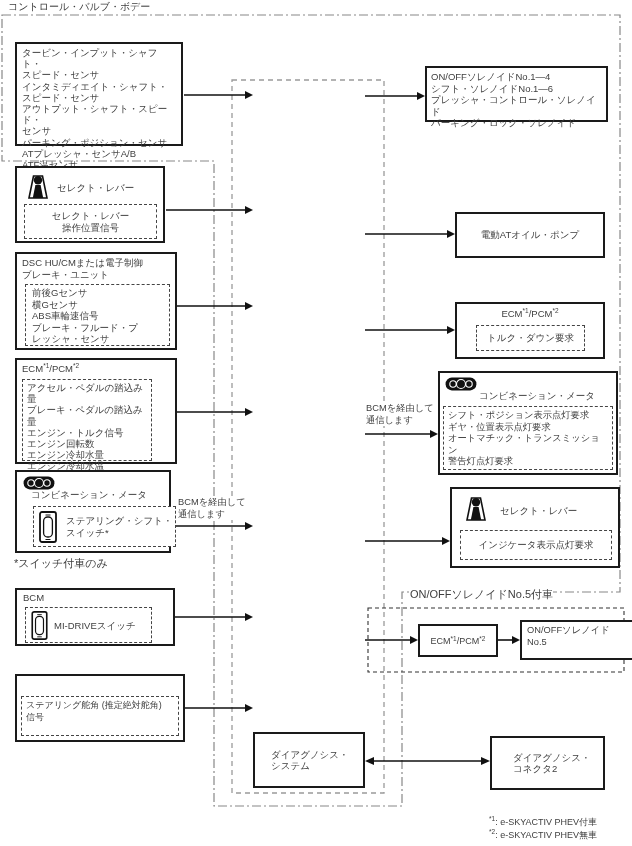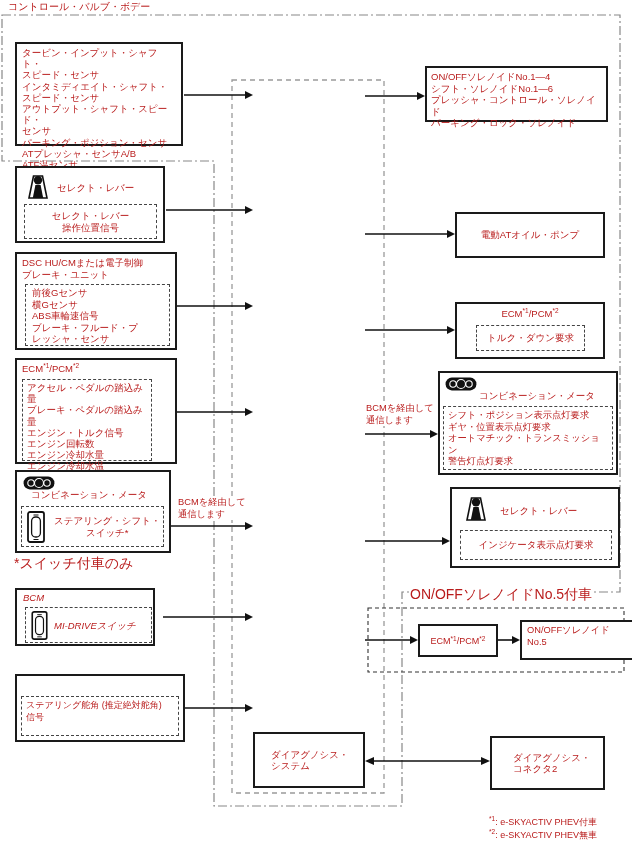--- a/index.html
+++ b/index.html
@@ -1,24 +1,24 @@
 <!DOCTYPE html>
 <html><head>
 <meta charset="utf-8">
 <style>
   html,body{margin:0;padding:0;background:#fff;}
   #stage{
     position:relative;width:632px;height:846px;background:#fff;
-    font-family:"Liberation Sans","DejaVu Sans",sans-serif;color:#b91c1c;overflow:hidden;
+    font-family:"Liberation Sans","DejaVu Sans",sans-serif;color:#404040;overflow:hidden;
   }
   #wires{position:absolute;left:0;top:0;z-index:1;}
   .box{position:absolute;background:#fff;border:2px solid #1a1a1a;box-sizing:border-box;z-index:2;}
   .inner{position:absolute;border:1px dashed #444;box-sizing:border-box;background:#fff;}
   .txt{white-space:pre-line;line-height:11.5px;font-size:9.5px;}
-  .lbl{position:absolute;z-index:3;background:#fff;font-size:14px;line-height:12px;white-space:pre-line;}
+  .lbl{position:absolute;z-index:3;background:#fff;font-size:11px;line-height:12px;white-space:pre-line;}
   sup{font-size:6.5px;vertical-align:top;line-height:1;}
   .ctr{display:flex;align-items:center;justify-content:center;text-align:center;}
   .icon{position:absolute;z-index:3;}
 </style>
 </head>
 <body>
 
 <div id="stage">
 
   <div class="lbl" style="left:8px;top:1px;font-size:10px;">コントロール・バルブ・ボデー</div>
@@ -119,36 +119,36 @@
   </div>
 
   <div class="box" style="left:15px;top:470px;width:156px;height:83px;">
     <svg class="icon" style="left:6px;top:4px;" width="32" height="14" viewBox="0 0 32 14">
       <rect x="0.6" y="0.6" width="30.8" height="12.8" rx="6.2" fill="#111"></rect>
       <circle cx="8" cy="7" r="3.2" fill="none" stroke="#fff" stroke-width="1.1"></circle>
       <circle cx="16" cy="7" r="4.5" fill="none" stroke="#fff" stroke-width="1.1"></circle>
       <circle cx="24" cy="7" r="3.2" fill="none" stroke="#fff" stroke-width="1.1"></circle>
     </svg>
     <div style="position:absolute;left:14px;top:17px;font-size:9.5px;">コンビネーション・メータ</div>
-    <div class="inner" style="left:4px;top:34px;width:143px;height:41px;text-align:center;">
+    <div class="inner" style="left:16px;top:34px;width:143px;height:41px;">
       <svg class="icon" style="left:5px;top:4px;" width="18" height="32" viewBox="0 0 18 32">
         <rect x="1" y="1" width="16" height="30" rx="2" fill="#fff" stroke="#111" stroke-width="1.8"></rect>
         <rect x="4.6" y="6" width="8.8" height="20" rx="4" fill="#fff" stroke="#111" stroke-width="1.3"></rect>
         <line x1="6.5" y1="4" x2="11.5" y2="4" stroke="#111" stroke-width="1"></line>
         <line x1="6.5" y1="28.5" x2="11.5" y2="28.5" stroke="#111" stroke-width="1"></line>
       </svg>
       <div class="txt" style="position:absolute;left:32px;top:8px;">ステアリング・シフト・
 スイッチ*</div>
     </div>
   </div>
   <div class="lbl" style="left:14px;top:557px;">*スイッチ付車のみ</div>
   <div class="lbl" style="left:178px;top:496px;width:74px;font-size:9.3px;">BCMを経由して
 通信します</div>
 
-  <div class="box" style="left:15px;top:588px;width:140px;height:58px;padding:2px 6px;font-style:italic;">
+  <div class="box" style="left:15px;top:588px;width:160px;height:58px;padding:2px 6px;">
     <div class="txt">BCM</div>
     <div class="inner" style="left:8px;top:17px;width:127px;height:36px;text-align:center;">
       <svg class="icon" style="left:5px;top:3px;" width="17" height="29" viewBox="0 0 18 32">
         <rect x="1" y="1" width="16" height="30" rx="2" fill="#fff" stroke="#111" stroke-width="1.8"></rect>
         <rect x="4.6" y="6" width="8.8" height="20" rx="4" fill="#fff" stroke="#111" stroke-width="1.3"></rect>
         <line x1="6.5" y1="4" x2="11.5" y2="4" stroke="#111" stroke-width="1"></line>
         <line x1="6.5" y1="28.5" x2="11.5" y2="28.5" stroke="#111" stroke-width="1"></line>
       </svg>
       <div class="txt" style="position:absolute;left:28px;top:12px;">MI-DRIVEスイッチ</div>
     </div>

